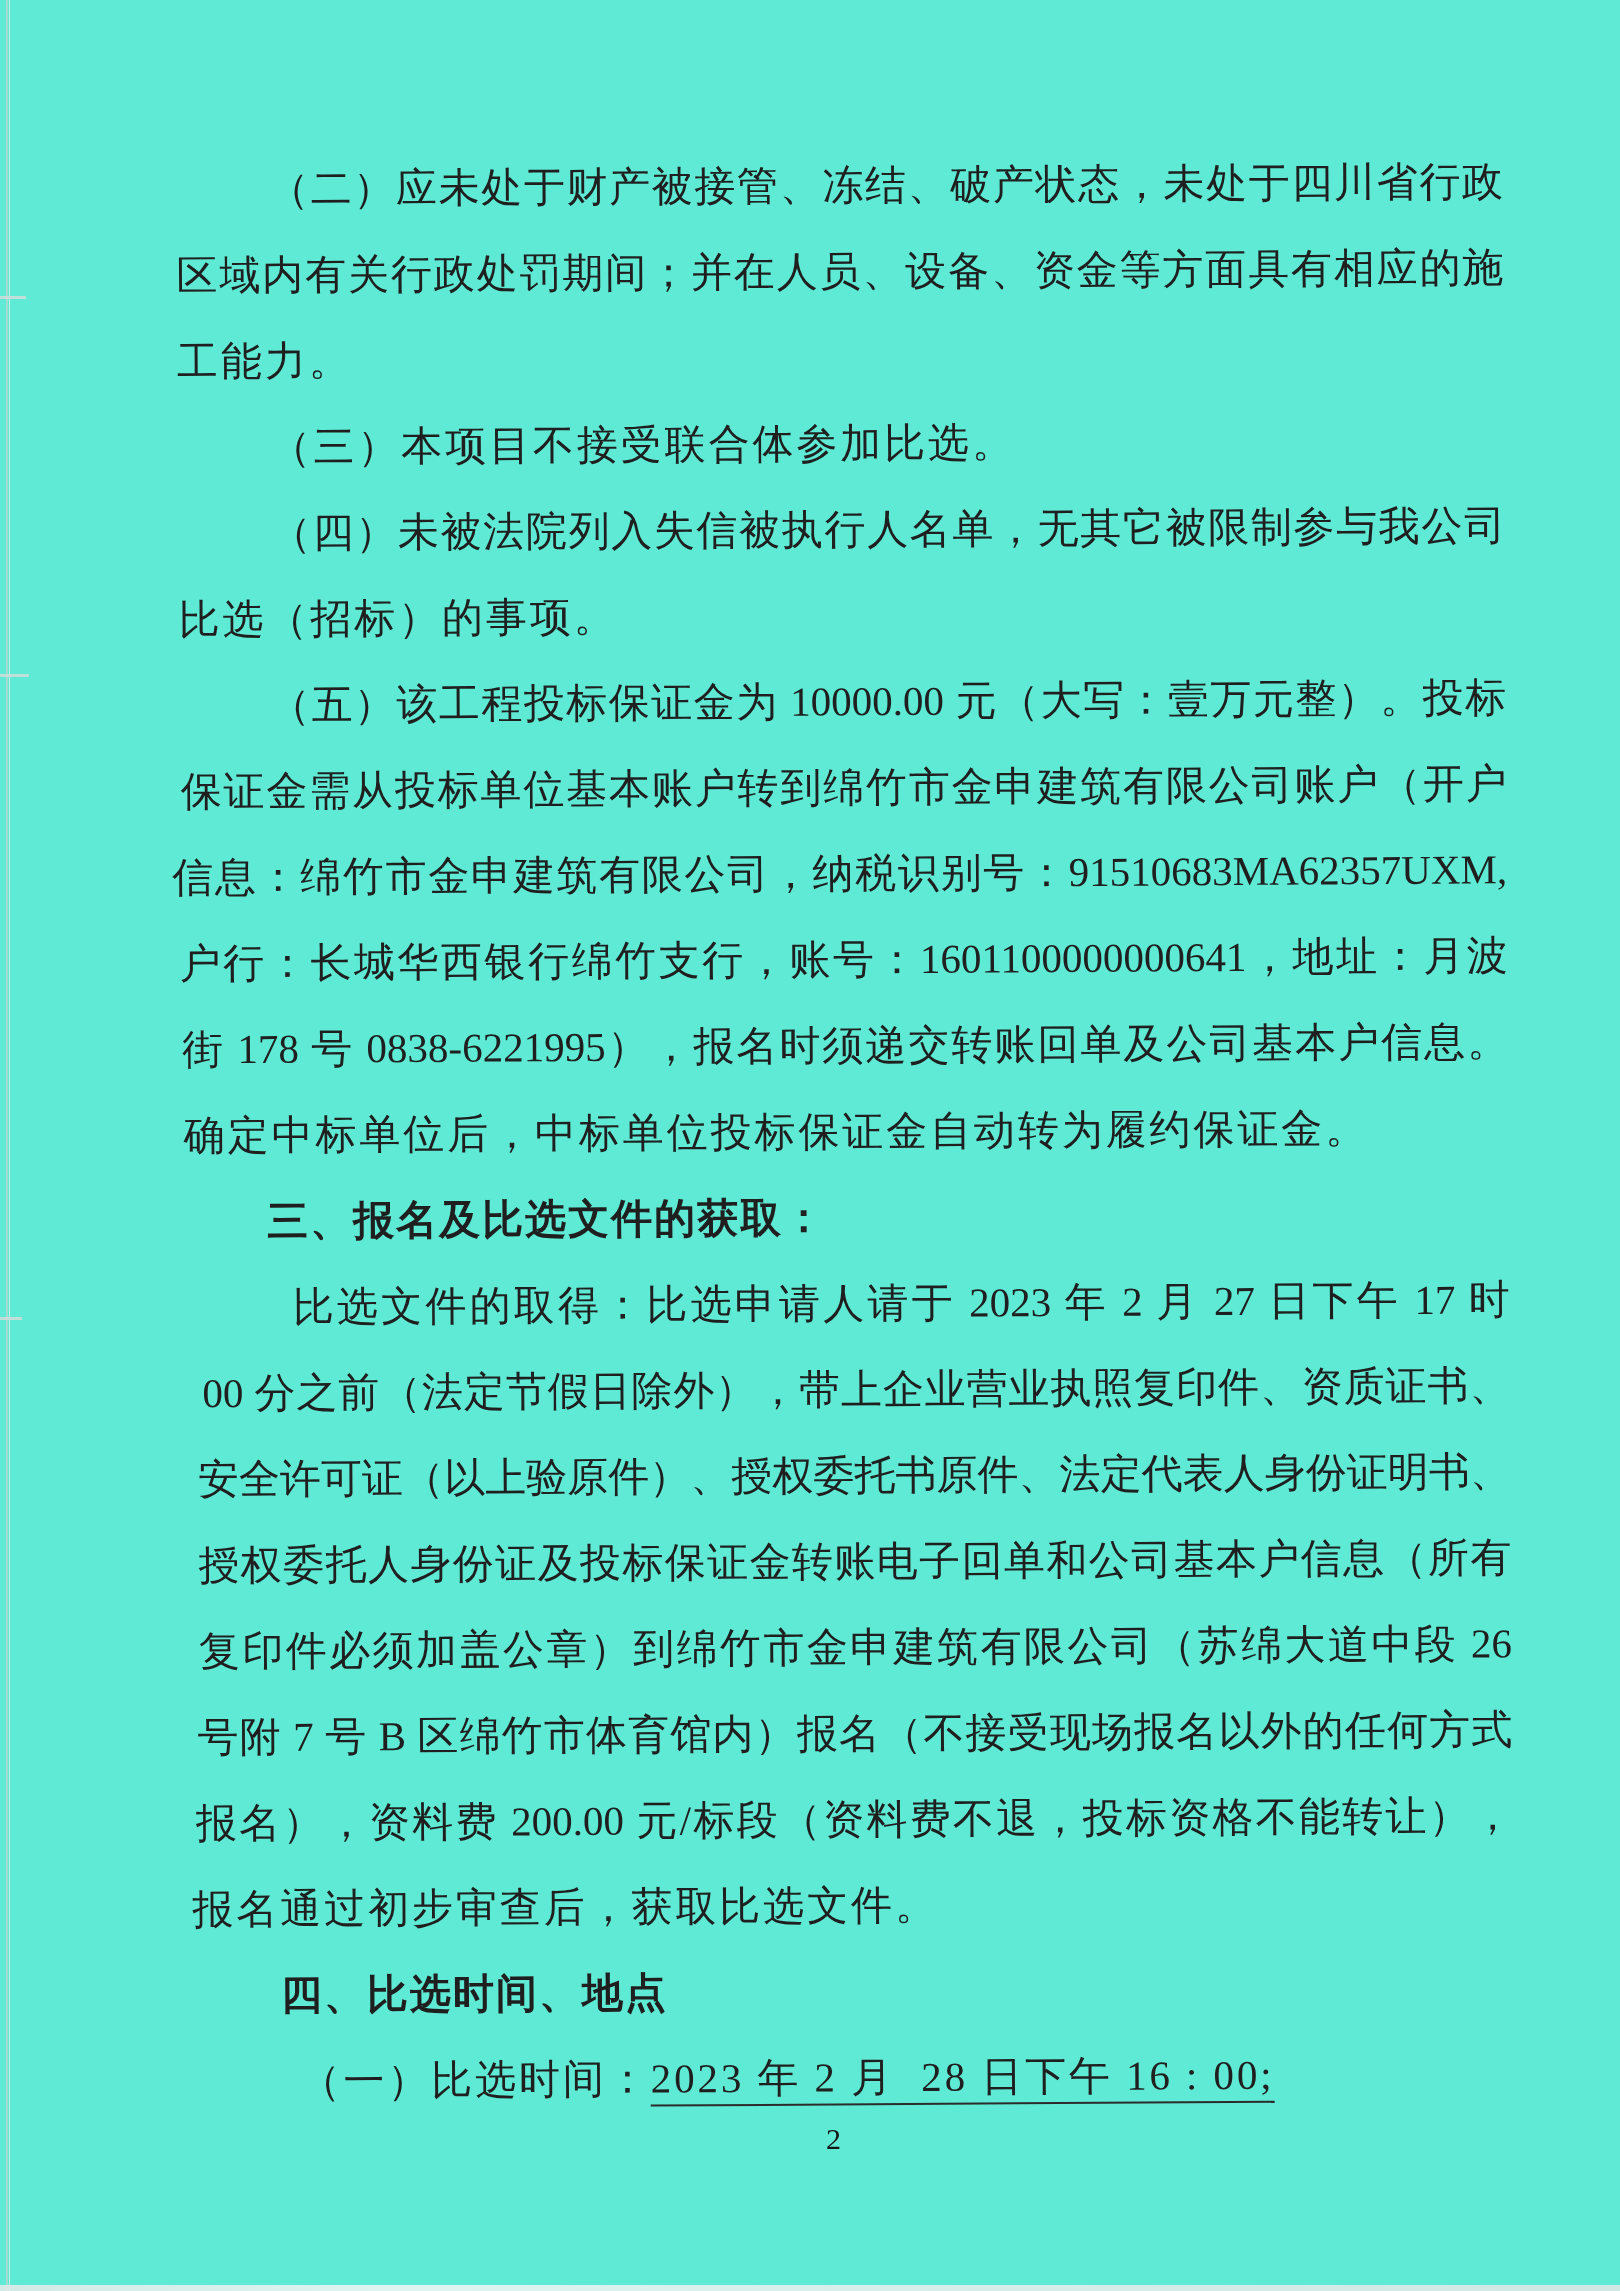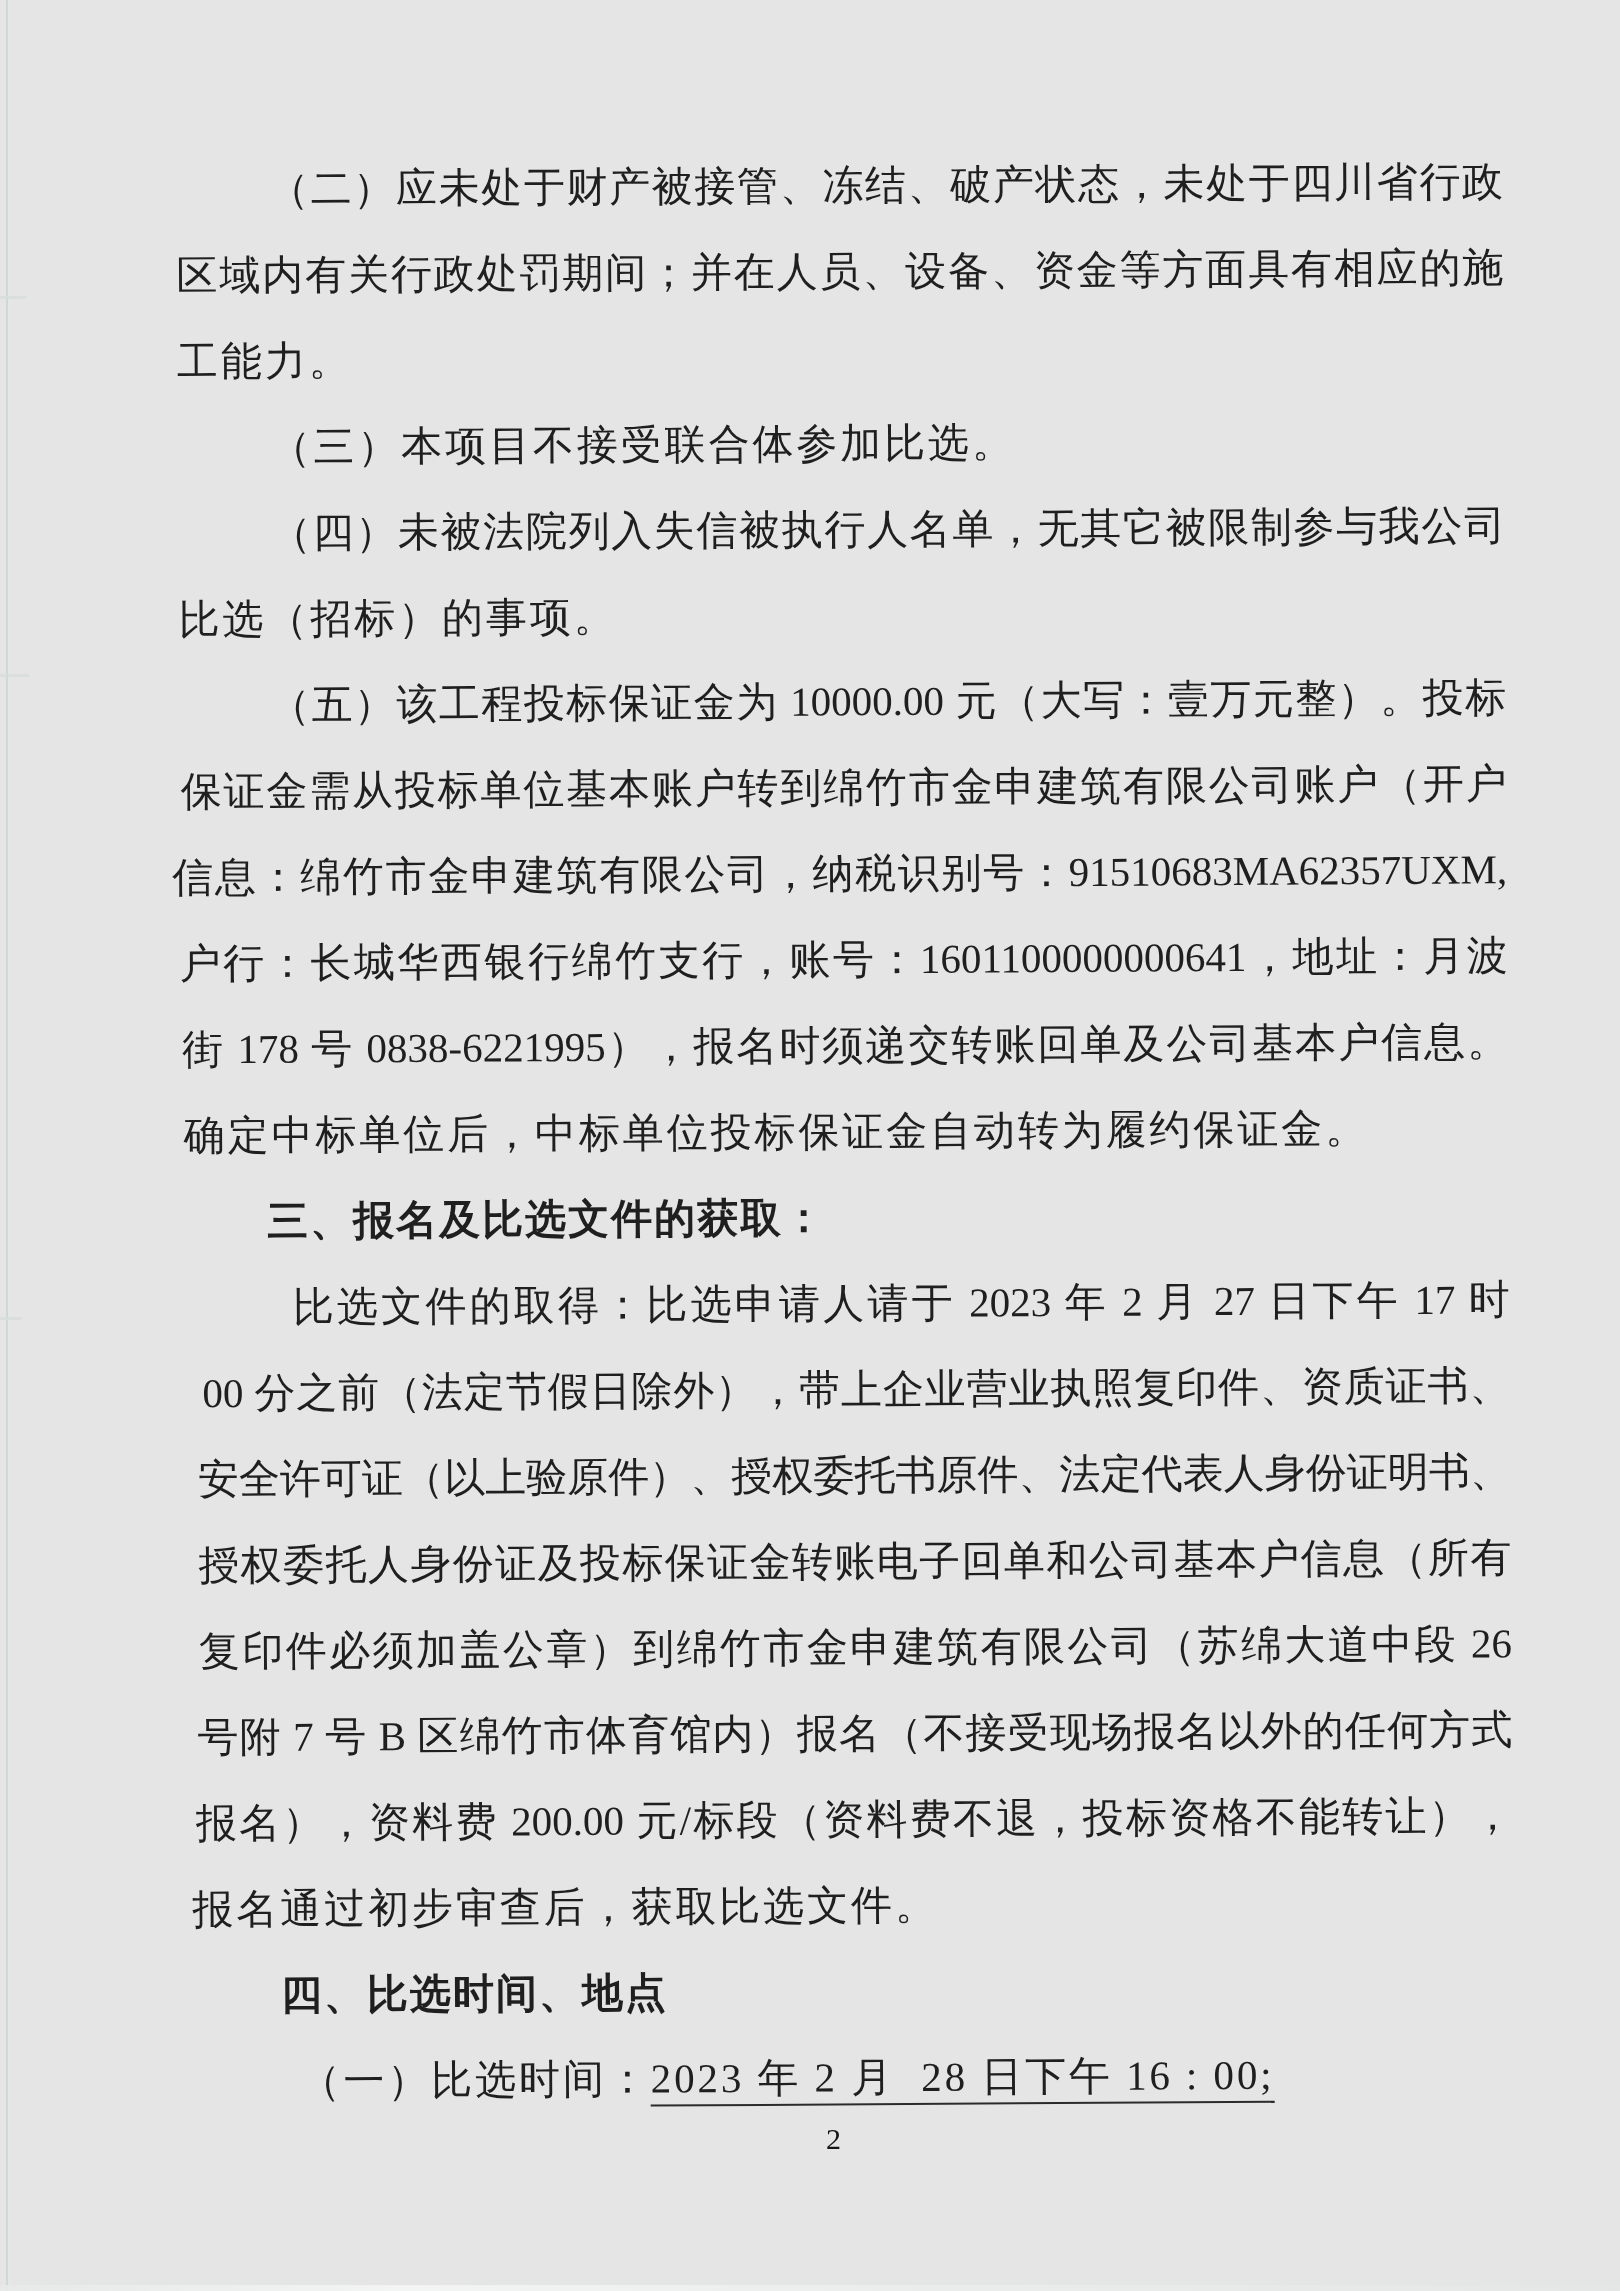--- a/index.html
+++ b/index.html
@@ -1,19 +1,19 @@
 <!DOCTYPE html>
 <html><head>
 <meta charset="utf-8">
 <style>
   html,body{margin:0;padding:0;background:#ffffff;}
   .page{
     position:relative;
     width:1620px;height:2292px;
-    background:#e5e5e5;
+    background:#5eead4;
     overflow:hidden;
     font-family:"Liberation Serif", serif;
   }
   
   .scan-edge-left{
     position:absolute;left:5.9px;top:0;width:2px;height:100%;
     background:#c6d3cd;opacity:.65;
   }
   .scan-edge-left-light{
     position:absolute;left:8.8px;top:0;width:1px;height:100%;

